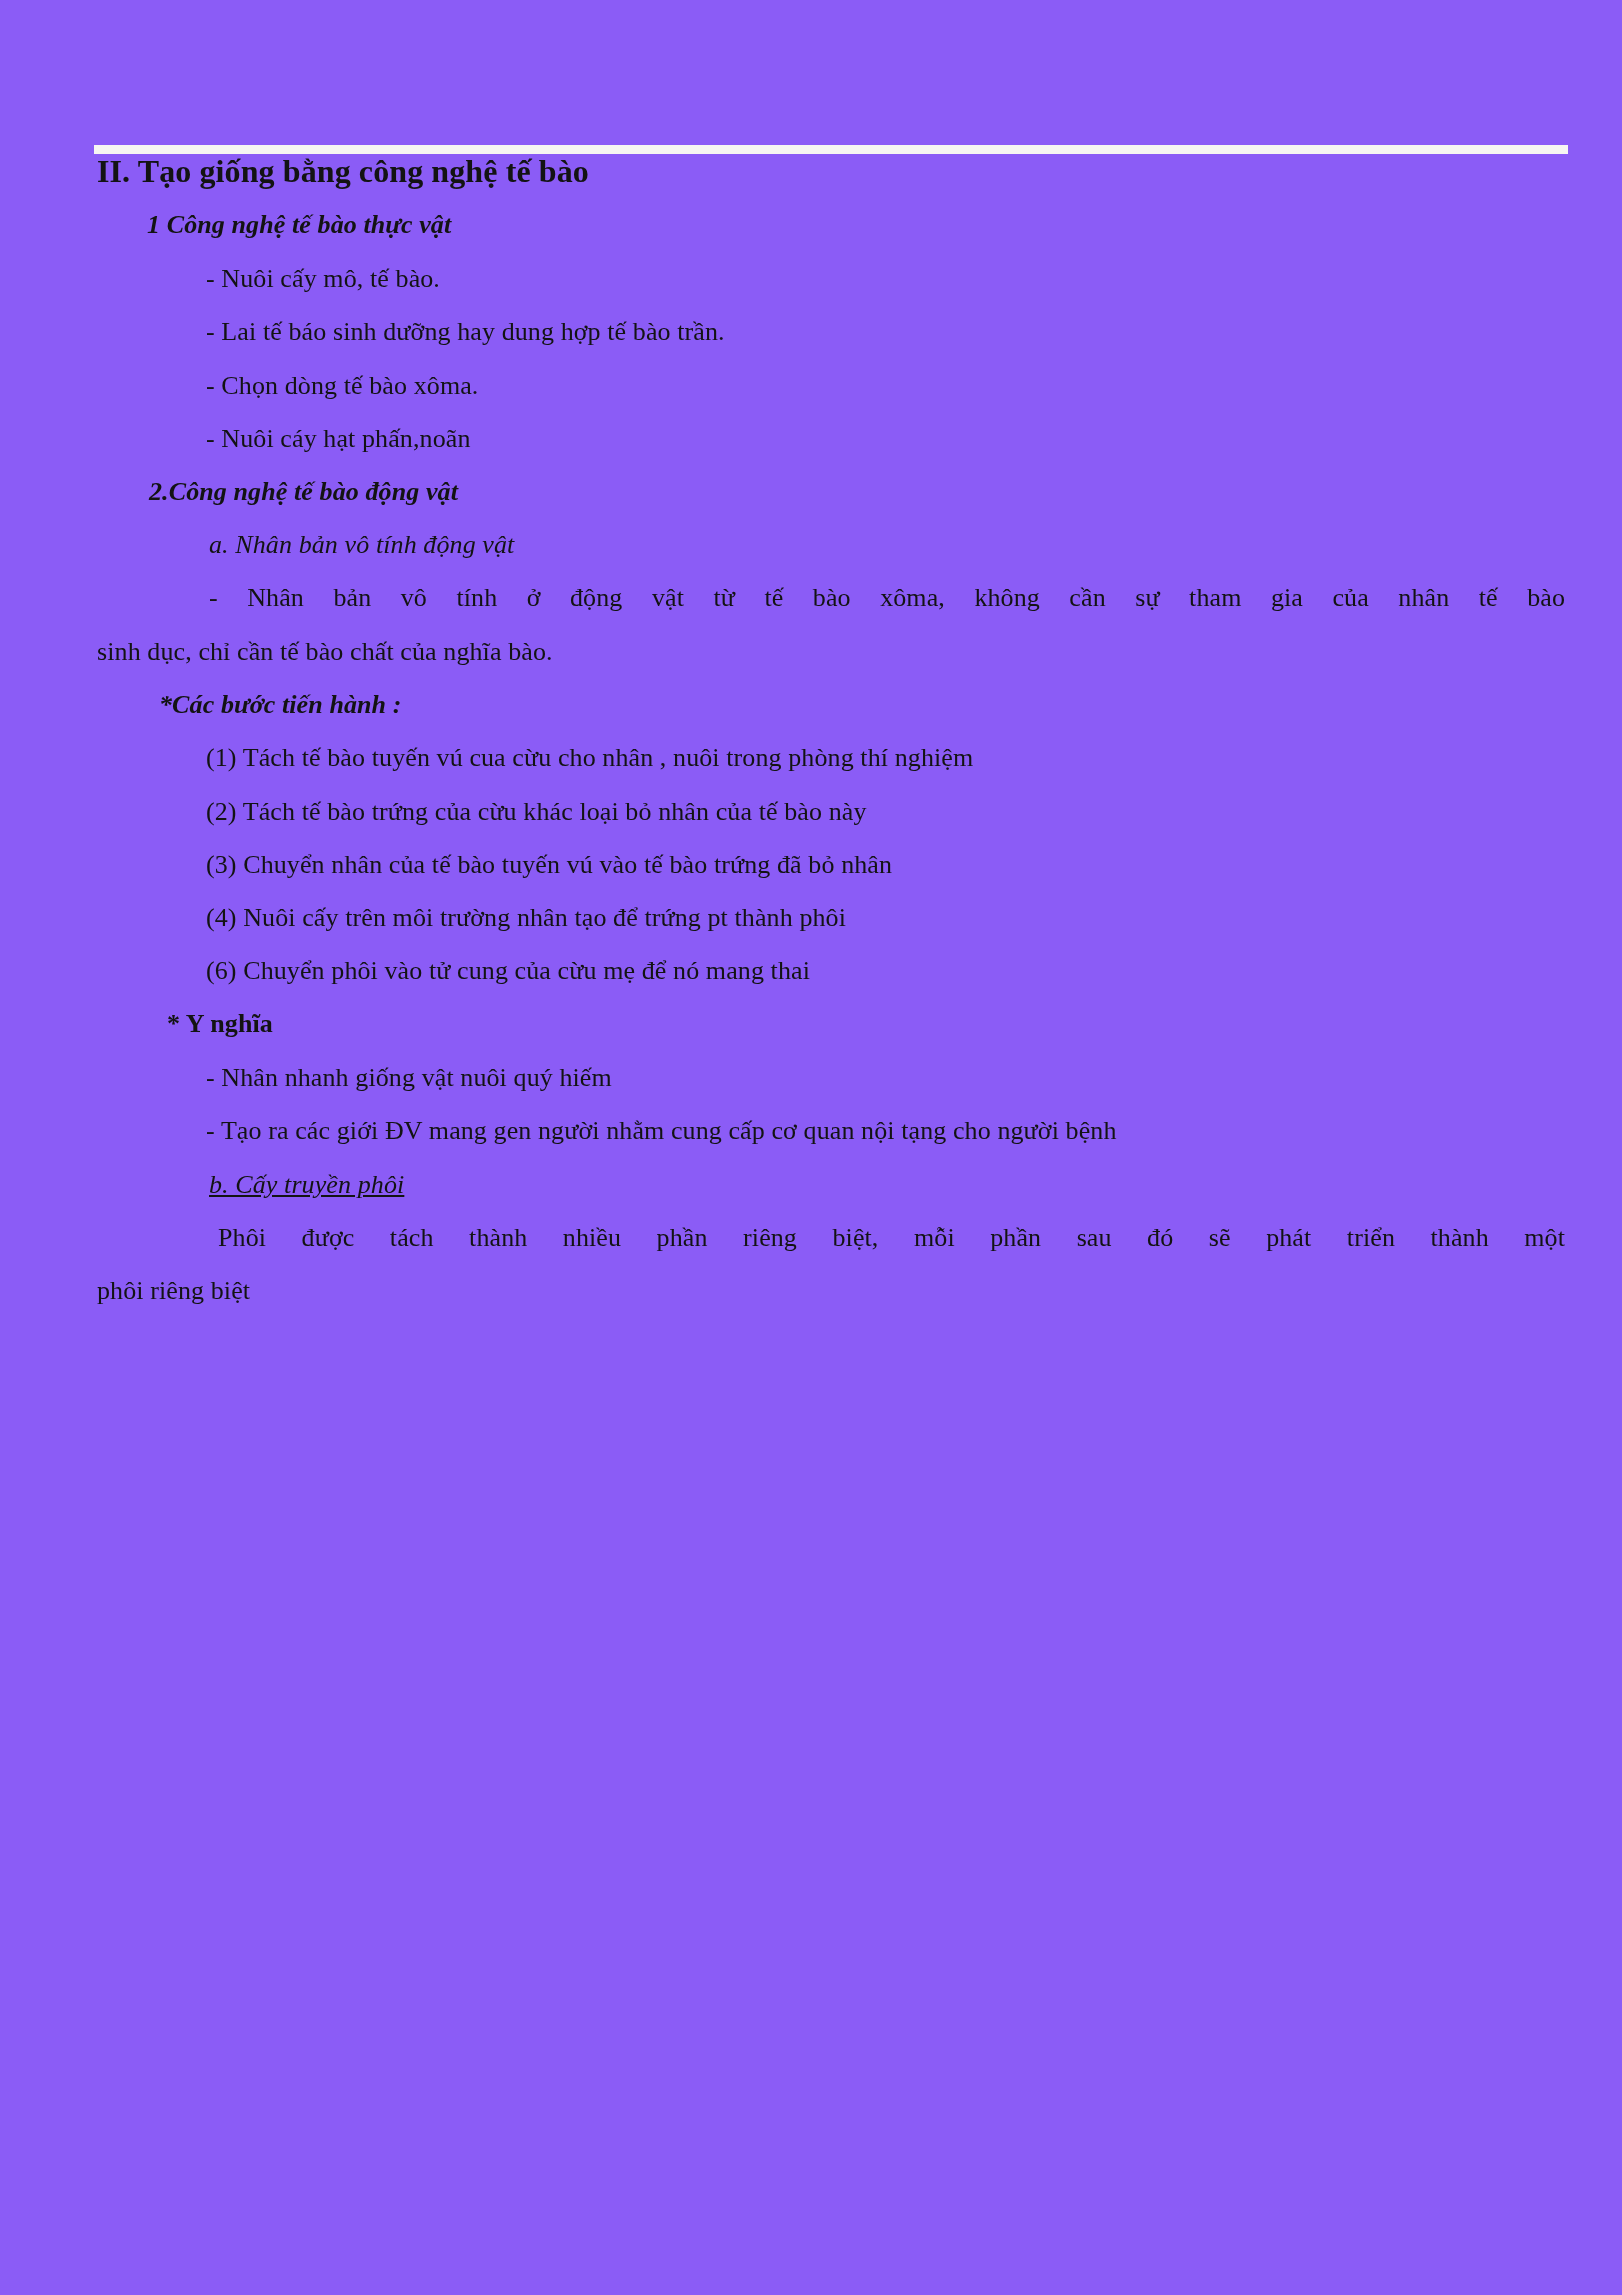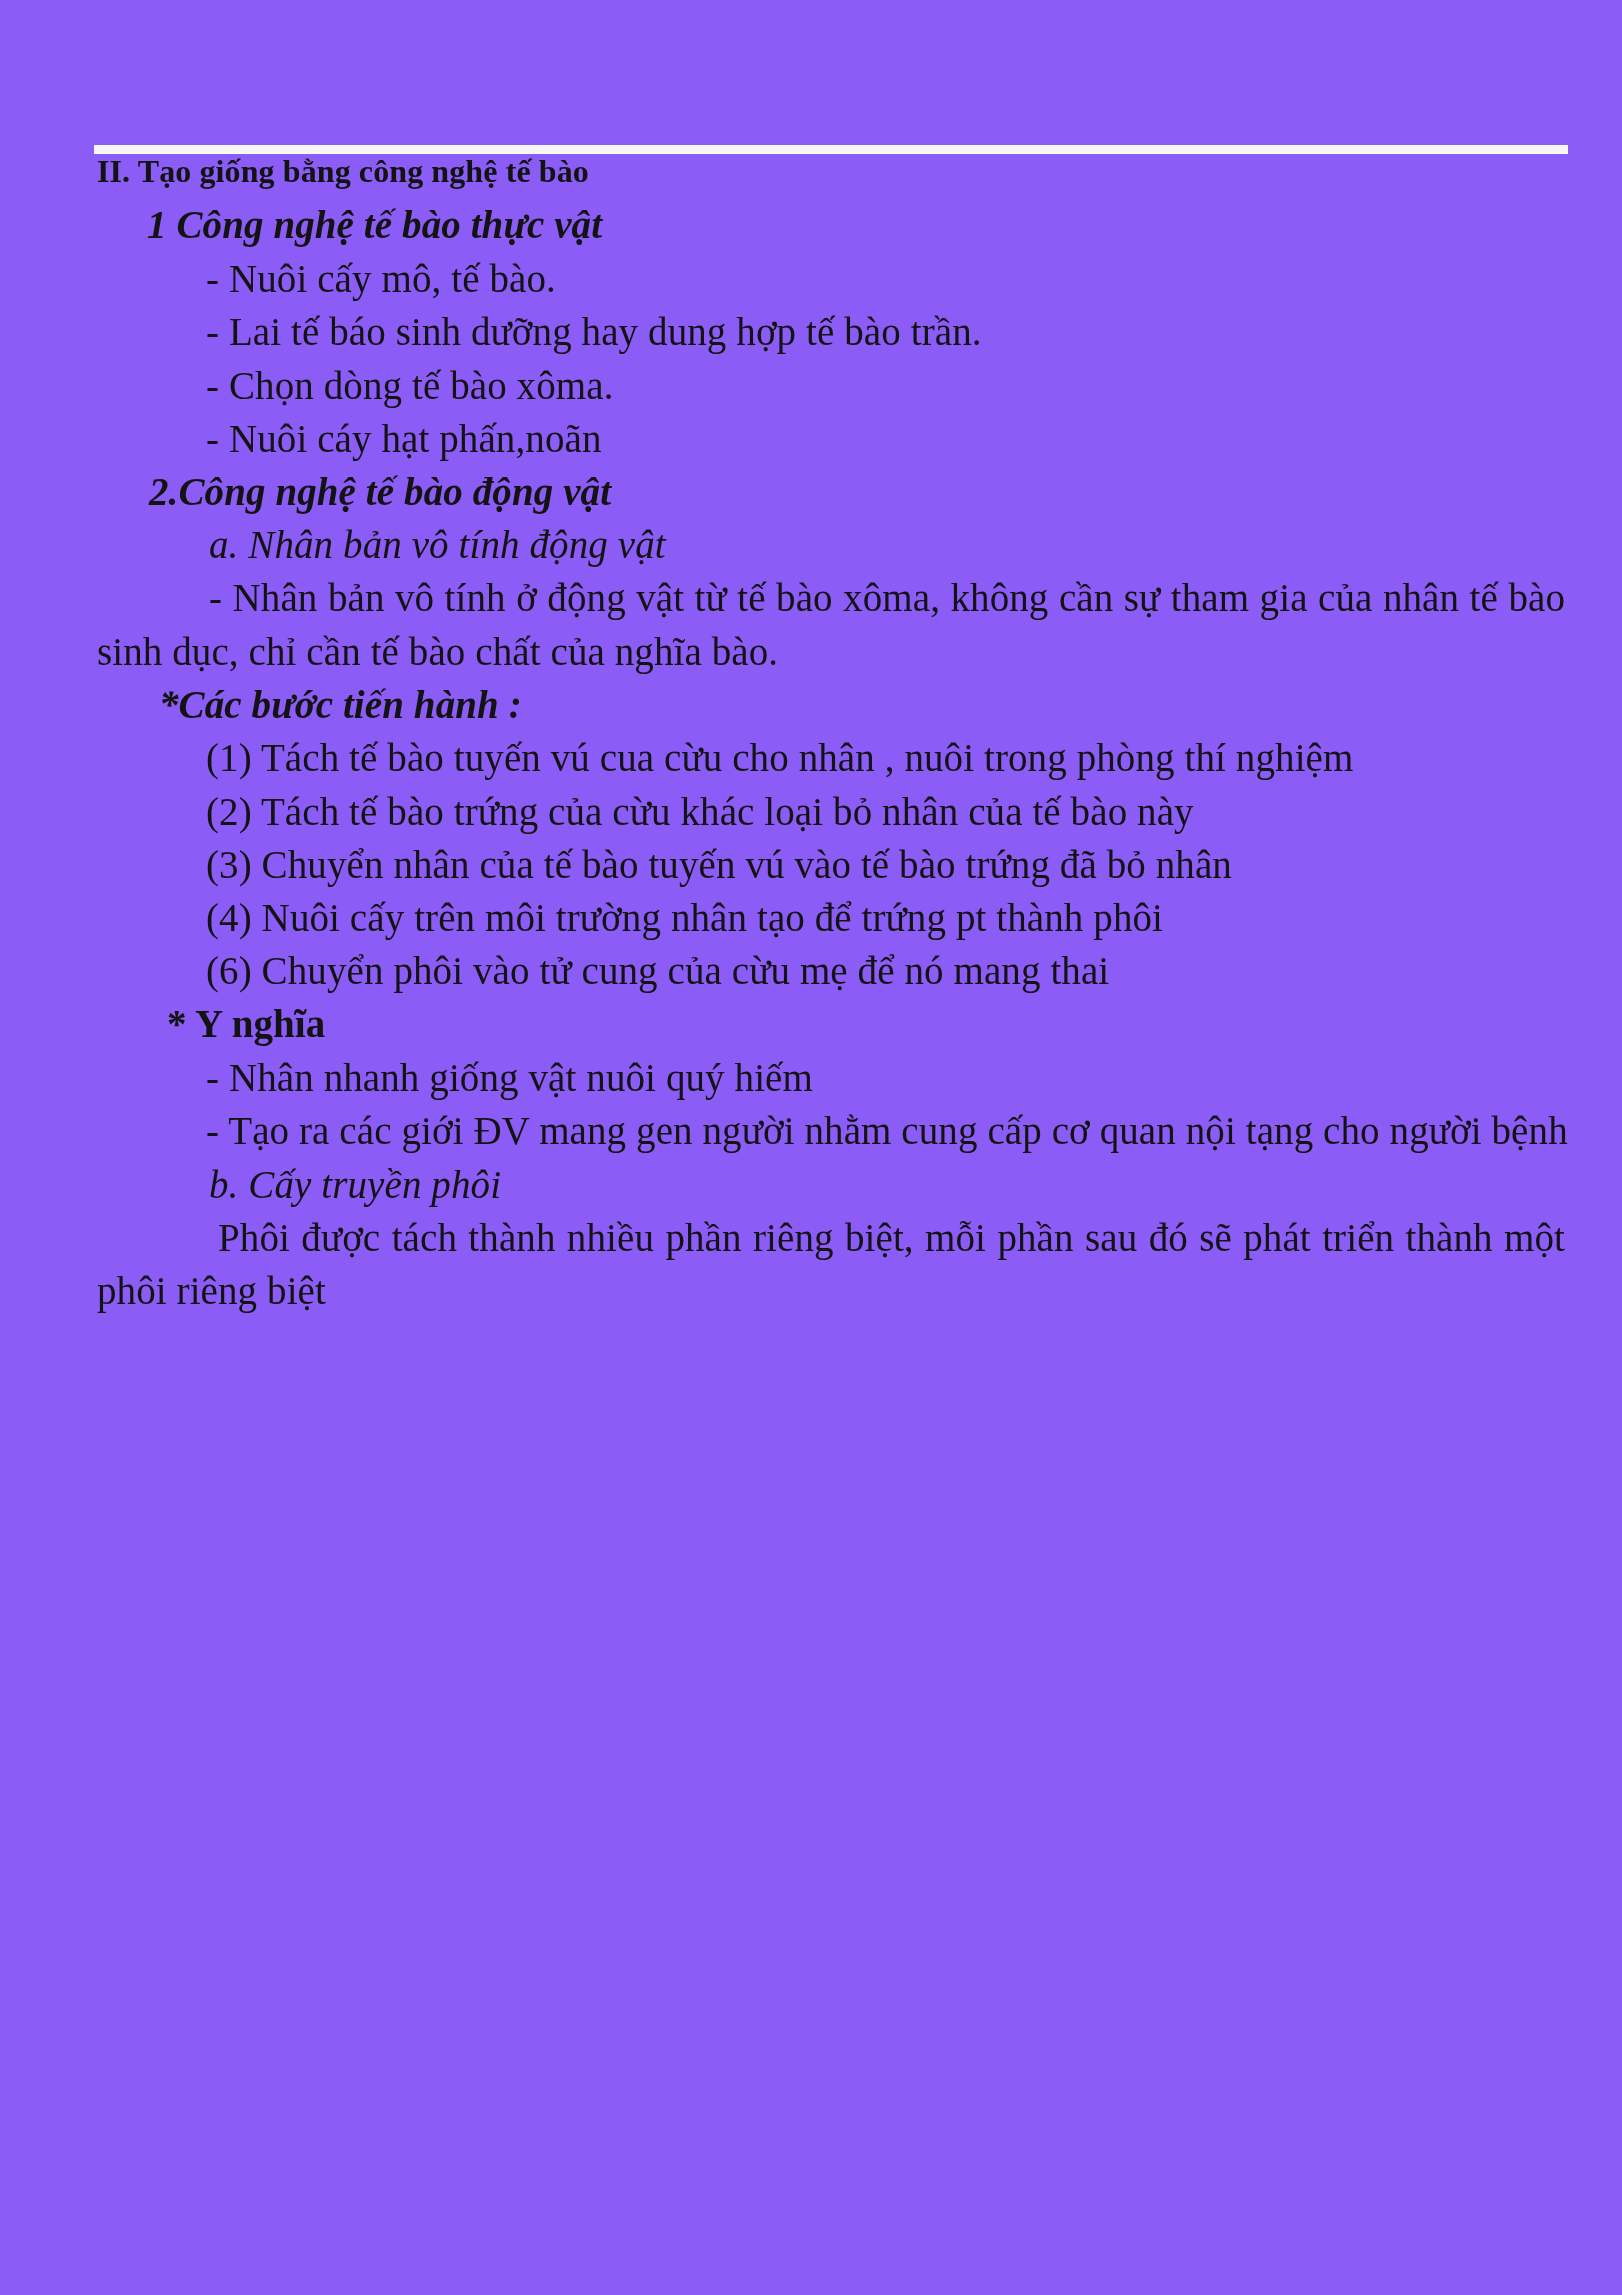--- a/index.html
+++ b/index.html
@@ -19,21 +19,21 @@
   .scan-band {
     position: absolute;
     left: 94px;
     top: 145px;
     width: 1474px;
     height: 9.2px;
     background: #f6f6f2;
   }
   .line {
     position: absolute;
-    font-size: 39px;
+    font-size: 26px;
     line-height: 53px;
     white-space: nowrap;
     letter-spacing: 0.1px;
   }
   .bold   { font-weight: bold; }
   .italic { font-style: italic; }
   .title  { font-size: 32px; }
   .justify {
     white-space: normal;
     text-align: justify;
@@ -54,21 +54,21 @@
   .l10 { top: 625px;  left: 97px; }
   .l11 { top: 678px; left: 159px; }
   .l12 { top: 731px; left: 206px; }
   .l13 { top: 785px; left: 206px; }
   .l14 { top: 838px; left: 206px; }
   .l15 { top: 891px; left: 206px; }
   .l16 { top: 944px; left: 206px; }
   .l17 { top: 997px; left: 167px; }
   .l18 { top: 1051px; left: 206px; }
   .l19 { top: 1104px; left: 206px; }
-  .l20 { top: 1158px; left: 209px; }
+  .l20 { top: 1158px; left: 209px; text-decoration: underline; }
   .l21 { top: 1211px; left: 218px; width: 1347px; }
   .l22 { top: 1264px; left: 97px; }
 </style>
 </head>
 <body>
 
 <div class="page">
 
   <div class="scan-band"></div>
 

